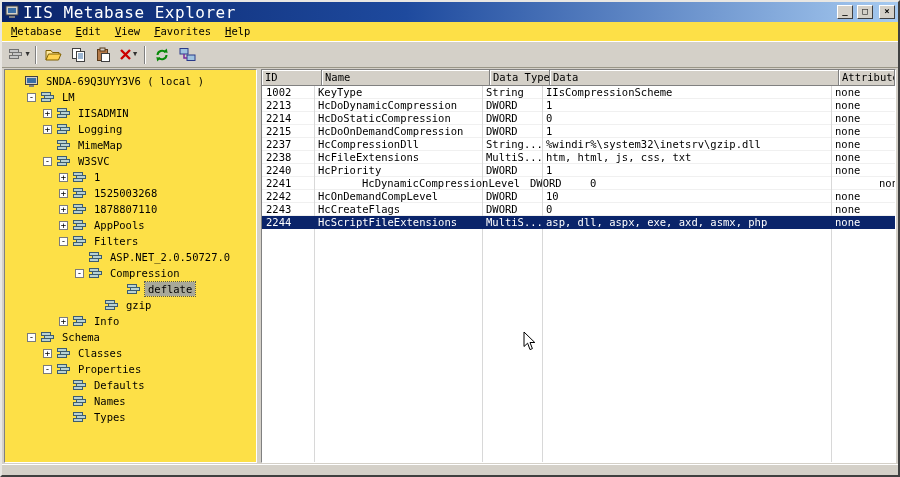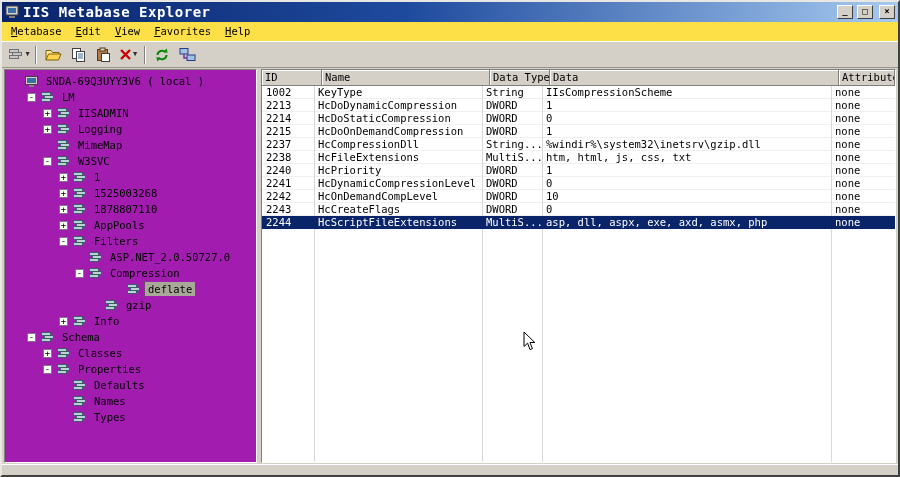--- a/index.html
+++ b/index.html
@@ -4,38 +4,38 @@
 <style>
   *{box-sizing:border-box;margin:0;padding:0}
   html,body{width:900px;height:477px;overflow:hidden}
   body{font-family:"DejaVu Sans Mono","Liberation Mono",monospace;font-size:10.5px;color:#000;background:#d4d0c8}
   .window{width:900px;height:477px;display:flex;flex-direction:column;position:relative;overflow:hidden;
           background:#d4d0c8;border:2px solid;border-color:#e9e7e3 #404040 #404040 #e9e7e3}
   
   .titlebar{height:20px;flex:none;display:flex;align-items:center;gap:4px;padding:0 3px;
             background:linear-gradient(90deg,#0a246a 0%,#1e4a9e 45%,#a6caf0 100%)}
   .app-icon{display:flex;flex:none}
-  .title{flex:1;color:#fff;font-weight:bold;font-size:14px;white-space:nowrap;overflow:hidden;letter-spacing:.5px}
+  .title{flex:1;color:#fff;font-weight:normal;font-size:16px;white-space:nowrap;overflow:hidden;letter-spacing:.5px}
   .win-btn{width:16px;height:14px;flex:none;background:#d4d0c8;color:#000;text-align:center;
            border:1px solid;border-color:#fff #404040 #404040 #fff;font-size:9px;line-height:11px;
            font-weight:bold;cursor:default;user-select:none}
   .win-btn.close{margin-left:2px}
   
   .menubar{height:19px;flex:none;display:flex;align-items:stretch;padding-left:2px;background:#fde047}
   .menu-item{padding:3px 7px 0 7px;white-space:nowrap}
   
   .toolbar{height:27px;flex:none;display:flex;align-items:center;padding-left:5px;gap:1px;background:#d4d0c8;
            border-top:1px solid #fff;border-bottom:1px solid #9a9687}
   .tb-btn{height:22px;min-width:24px;display:flex;align-items:center;justify-content:center;gap:1px;
           background:transparent;border:1px solid transparent}
   .dd{font-size:7px;color:#303030;line-height:7px}
   .tb-sep{width:2px;height:18px;margin:0 3px;border-left:1px solid #808080;border-right:1px solid #fff}
   
   .main{flex:1;display:flex;min-height:0;padding:1px 2px 1px 2px}
-  .tree-panel{width:253px;flex:none;background:#a21caf;overflow:hidden;padding-top:3px;
+  .tree-panel{width:253px;flex:none;background:#fde047;overflow:hidden;padding-top:3px;
               border:1px solid;border-color:#808080 #fff #fff #808080}
   .splitter{width:4px;flex:none}
   .list-panel{flex:1;background:#fff;display:flex;flex-direction:column;overflow:hidden;position:relative;
               border:1px solid;border-color:#808080 #fff #fff #808080}
   
   .tree-row{height:16px;display:flex;align-items:center;white-space:nowrap}
   .expand-box{width:9px;height:9px;flex:none;margin-right:4px;background:#fff;border:1px solid #7b7b7b;
               font-size:9px;line-height:7px;text-align:center;color:#000}
   .expand-spacer{width:13px;flex:none}
   .node-icon{flex:none;display:flex;margin-right:4px}
@@ -486,21 +486,21 @@
           </div>
           <div class="lv-row">
             <div class="c" style="width: 52px;">2240</div>
             <div class="c" style="width: 168px;">HcPriority</div>
             <div class="c" style="width: 60px;">DWORD</div>
             <div class="c" style="width: 289px;">1</div>
             <div class="c" style="flex: 1 1 0%;">none</div>
           </div>
           <div class="lv-row">
             <div class="c" style="width: 52px;">2241</div>
-            <div class="c" style="width: 168px;">HcDynamicCompressionLevel</div>
+            <div class="c" style="width: 168px; margin-left: 44px;">HcDynamicCompressionLevel</div>
             <div class="c" style="width: 60px;">DWORD</div>
             <div class="c" style="width: 289px;">0</div>
             <div class="c" style="flex: 1 1 0%;">none</div>
           </div>
           <div class="lv-row">
             <div class="c" style="width: 52px;">2242</div>
             <div class="c" style="width: 168px;">HcOnDemandCompLevel</div>
             <div class="c" style="width: 60px;">DWORD</div>
             <div class="c" style="width: 289px;">10</div>
             <div class="c" style="flex: 1 1 0%;">none</div>

